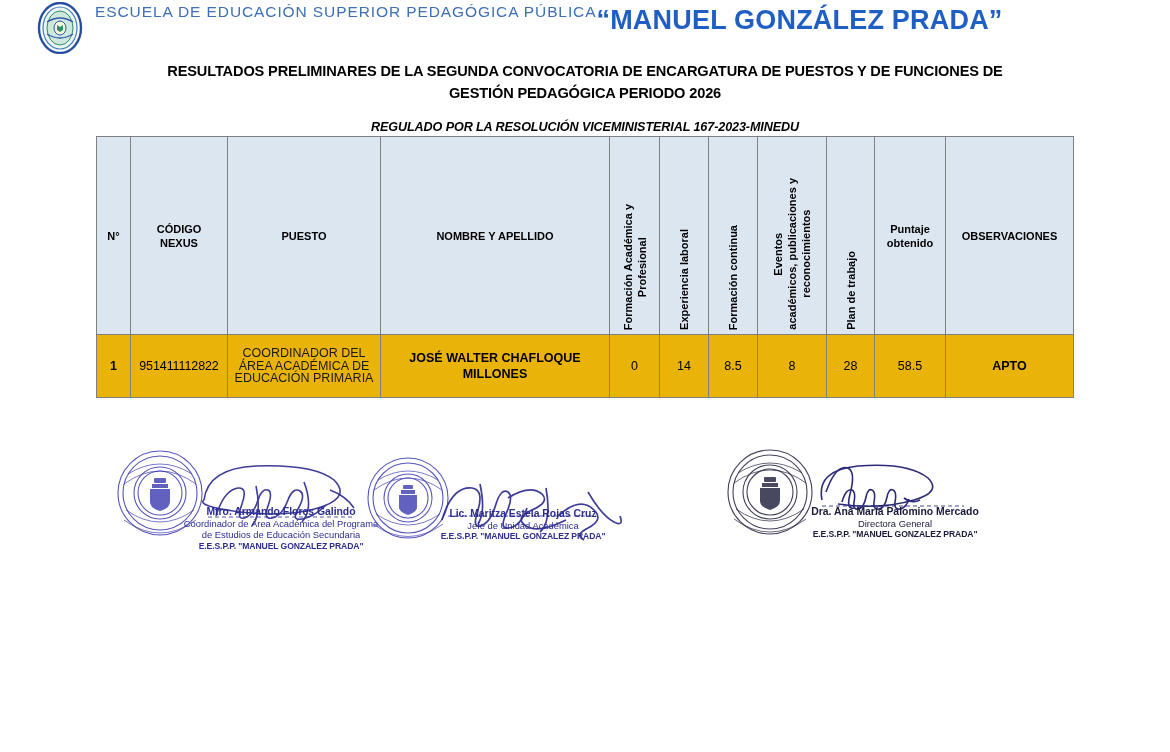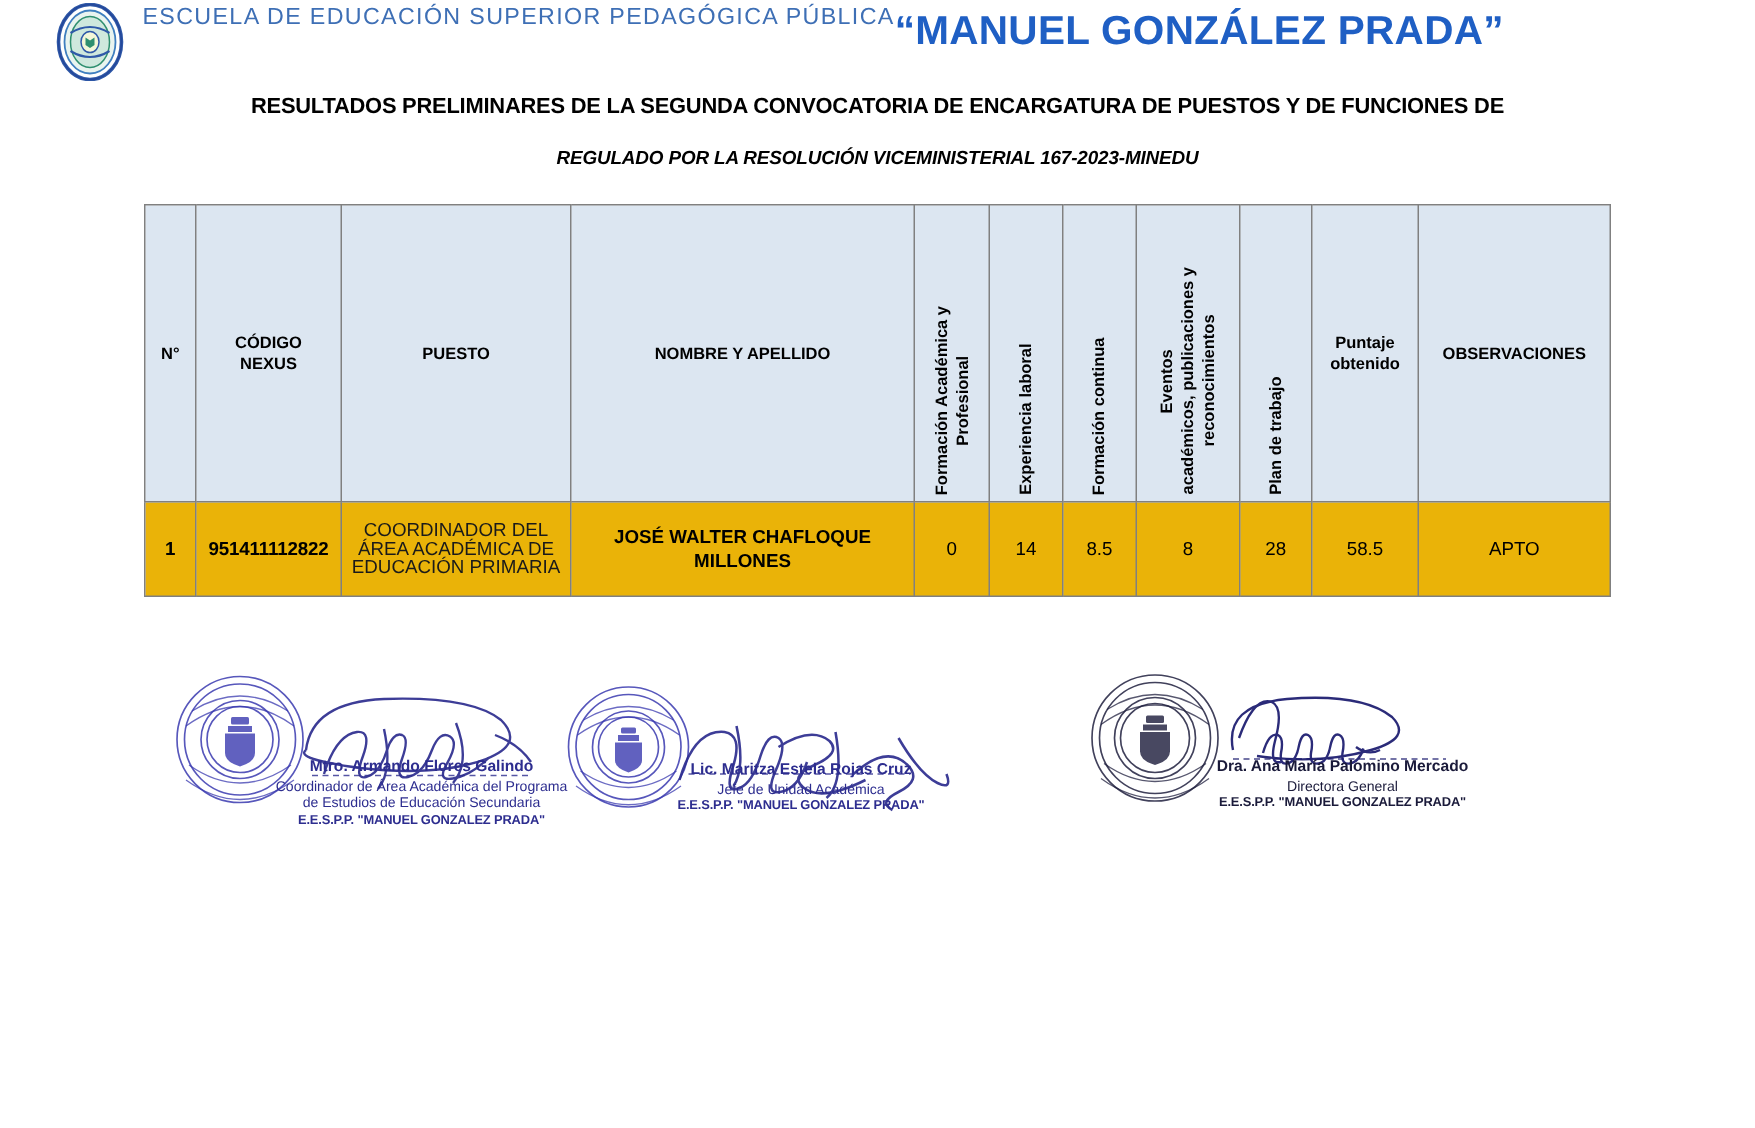--- a/index.html
+++ b/index.html
@@ -126,48 +126,48 @@
     font-weight: 700;
   }
 
   .results-table tbody td {
     background: #eab308;
     height: 62px;
     font-size: 12.5px;
     text-align: center;
   }
   td.c-num     { font-weight: 700; font-size: 13px; }
-  td.c-nexus   { font-weight: 700; font-size: 12.5px; letter-spacing: -0.1px; }
+  td.c-nexus   { font-weight: 400; font-size: 12.5px; letter-spacing: -0.1px; }
   td.c-puesto  {
     font-weight: 400;
     font-size: 10.6px;
     text-align: left;
     line-height: 12.5px;
     padding: 0 5px;
     color: #1a1a1a;
   }
   td.c-nombre  { font-weight: 700; font-size: 13px; line-height: 16px; padding: 0 4px; }
   td.c-score   { font-weight: 400; font-size: 12.5px; }
-  td.c-obs     { font-weight: 400; font-size: 12.5px; }
+  td.c-obs     { font-weight: 700; font-size: 12.5px; }
 
   
   .signatures {
     position: absolute;
     left: 0;
     top: 432px;
     width: 1086px;
     height: 160px;
   }
   .sig-block {
     position: absolute;
     width: 300px;
     height: 150px;
   }
   .sig-1 { left: 108px; top: 6px; }
-  .sig-2 { left: 371px; top: 16px; }
+  .sig-2 { left: 360px; top: 16px; }
   .sig-3 { left: 718px; top: 4px; }
 
   .sig-svg { position: absolute; left: 0; top: 0; }
 
   .sig-caption {
     position: absolute;
     width: 230px;
     text-align: center;
     color: #2d2d8f;
     line-height: 11.5px;
@@ -199,20 +199,21 @@
     </svg>
   </div>
   <div class="letterhead-text">
     <div class="school-line1">ESCUELA DE EDUCACIÓN SUPERIOR PEDAGÓGICA PÚBLICA</div>
     <div class="school-line2">“MANUEL GONZÁLEZ PRADA”</div>
   </div>
 </div>
 
 <div class="doc-title">
   <div class="t-line">RESULTADOS PRELIMINARES DE LA SEGUNDA CONVOCATORIA DE ENCARGATURA DE PUESTOS Y DE FUNCIONES DE</div>
+  <div class="t-line">GESTIÓN PEDAGÓGICA PERIODO 2026</div>
   <div class="t-sub">REGULADO POR LA RESOLUCIÓN VICEMINISTERIAL 167-2023-MINEDU</div>
 </div>
 
 <table class="results-table">
   <colgroup>
     <col style="width:34px">
     <col style="width:97px">
     <col style="width:153px">
     <col style="width:229px">
     <col style="width:50px">

